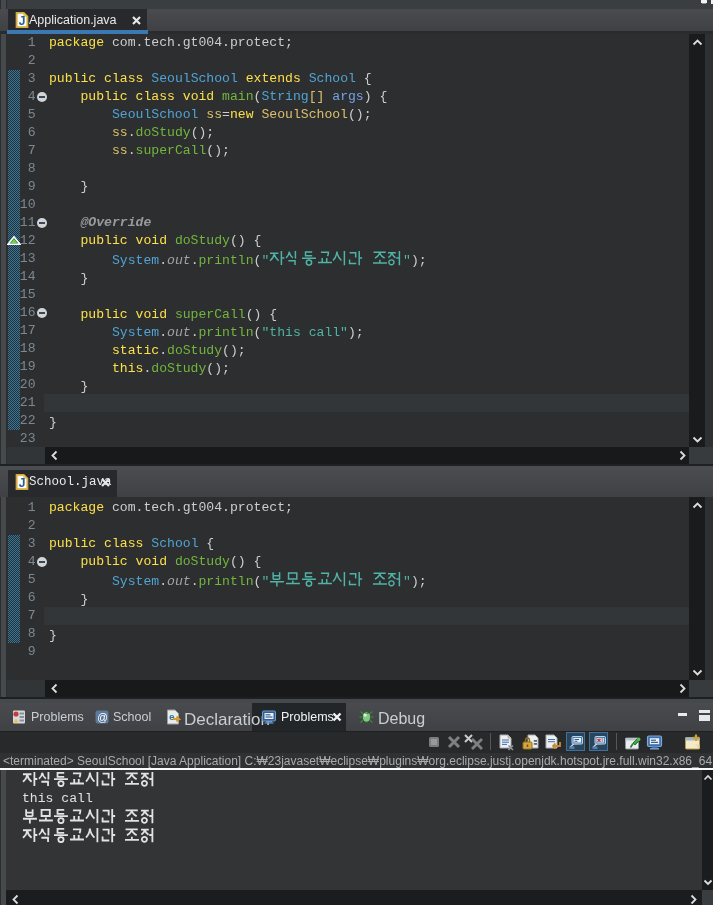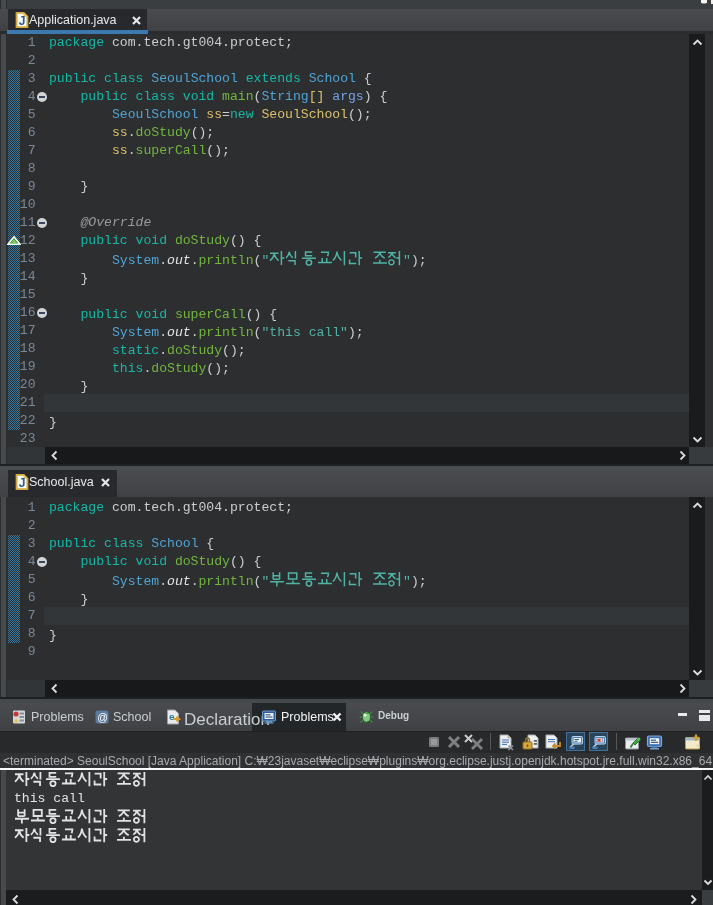--- a/index.html
+++ b/index.html
@@ -1,26 +1,26 @@
 <!DOCTYPE html>
 <html><head><meta charset="utf-8">
 <style>
 html,body{margin:0;padding:0;background:#2E3033;}
 .page{position:relative;width:713px;height:905px;overflow:hidden;background:#35393C;font-family:"Liberation Sans",sans-serif;}
 .abs{position:absolute;}
 
 .code{position:absolute;white-space:pre;font:13.11px/18px "Liberation Mono",monospace;color:#CBCDCE;}
 .lnum{position:absolute;white-space:pre;font:13.11px/18px "Liberation Mono",monospace;color:#7A8893;text-align:right;}
-.kw{color:#14b8a6;margin-top:48px;}
+.kw{color:#fde047;margin-top:48px;}
 .cl{color:#50A4D4;}
 .me{color:#72B63E;}
 .va{color:#DBC06B;}
-.vi{color:#e5e5e5;font-style:italic;}
+.vi{color:#a3a3a3;font-style:italic;}
 .st{color:#4FB3A5;}
-.an{color:#9A9B9C;font-style:italic;}
+.an{color:#9A9B9C;font-style:italic;font-weight:bold;}
 
 .tabbar{position:absolute;left:0;width:713px;height:22px;background:linear-gradient(180deg,#494B4E,#3F4144);}
 .tab{position:absolute;top:0;height:22px;background:#27292C;color:#E8E9EA;font-size:12.5px;}
 .tablabel{position:absolute;top:4px;}
 .edbg{position:absolute;left:7px;background:#2D2E30;}
 .vsb{position:absolute;width:16px;background:#1A1B1D;}
 .ovr{position:absolute;width:8px;background:#2E3031;left:705px;}
 .hsb{position:absolute;background:#18191B;height:17px;}
 .diff{position:absolute;left:8px;width:12px;background:repeating-conic-gradient(#35799F 0% 25%,#292D30 0% 50%);background-size:2px 2px;}
 .hl{position:absolute;background:#333639;}
@@ -183,21 +183,21 @@
 <div class="abs" style="left:689px;top:447px;width:24px;height:17px;background:#383B3D;"></div>
 <div class="abs" style="left:0;top:464px;width:713px;height:6px;background:linear-gradient(180deg,#1F2122 0,#1F2122 2px,#4A4D50 2px,#4A4D50 100%);"></div>
 
 <div class="tabbar" style="top:470px;height:27px;">
   <div class="tab" style="left:8px;width:109px;height:27px;">
     <svg class="abs" style="left:7px;top:4px" width="14" height="16" viewBox="0 0 14 16">
           <path d="M1.6,0.8 H8.6 L12.4,4.6 V15.2 H1.6 Z" fill="#FDFDFD" stroke="#D2A93C" stroke-width="1.9"></path>
           <path d="M8.4,0.6 L12.6,4.8 H8.4 Z" fill="#E3C25F"></path>
           <text x="3.8" y="13" font-family="Liberation Sans" font-weight="bold" font-size="12" fill="#29618E">J</text>
         </svg>
-    <span class="tablabel" style="left:21px;top:5px;">School.java</span>
+    <span class="tablabel" style="left:21px;top:5px;font-family:Liberation Mono, monospace;">School.java</span>
     <svg class="abs" style="left:92px;top:7px" width="11" height="11" viewBox="0 0 11 11">
           <path d="M2,2 L9,9 M9,2 L2,9" stroke="#E6E7E8" stroke-width="2.2"></path>
         </svg>
   </div>
 </div>
 
 <div class="edbg" style="top:497px;width:682px;height:183px;"></div>
 <div class="diff" style="top:535px;height:108px;"></div>
 <div class="hl" style="left:44px;top:607px;width:645px;height:18px;"></div>
 <div class="lnum" style="left:8px;top:499px;width:27.5px;">1
@@ -301,21 +301,21 @@
         <line x1="14.5" y1="2.5" x2="11" y2="5.5"></line>
         <line x1="1.5" y1="8" x2="5" y2="8"></line>
         <line x1="15.5" y1="8" x2="12" y2="8"></line>
         <line x1="2.5" y1="13.5" x2="6" y2="10.5"></line>
         <line x1="14.5" y1="13.5" x2="11" y2="10.5"></line>
       </g>
       <ellipse cx="8.5" cy="8" rx="4.2" ry="5.2" fill="#82C982" stroke="#2E5C2E" stroke-width="1"></ellipse>
       <ellipse cx="7.2" cy="5.8" rx="1.6" ry="2" fill="#D8F2D8"></ellipse>
       <path d="M5.5,3.5 Q8.5,5.5 11.5,3.5" stroke="#2E5C2E" stroke-width="0.8" fill="none"></path>
     </svg>
-<span class="abs" style="left:378px;top:710px;font-size:10px;color:#C9CED2;font-weight:bold;">Debug</span>
+<span class="abs" style="left:378px;top:710px;font-size:16px;color:#C9CED2;">Debug</span>
 
 <div class="abs" style="left:678px;top:713px;width:9px;height:3px;background:#E8E9EA;"></div>
 <div class="abs" style="left:699px;top:710px;width:11px;height:11px;background:#E8E9EA;"></div>
 <div class="abs" style="left:699px;top:713px;width:11px;height:1.5px;background:#424447;"></div>
 
 <div class="abs" style="left:0;top:731px;width:713px;height:22px;background:#28292B;border-top:1px solid #1F2021;box-sizing:border-box;"></div>
 <svg class="abs" style="left:427px;top:735px" width="14" height="14" viewBox="0 0 14 14">
       <rect x="2" y="2" width="10" height="10" rx="1.5" fill="#7A7D80"></rect>
       <rect x="4" y="4" width="6" height="6" fill="#97999C"></rect>
     </svg>
@@ -394,21 +394,21 @@
       <path d="M12,1.5 V8 M8.8,4.8 H15.2" stroke="#C9A23C" stroke-width="2.2"></path>
       <path d="M15.5,16 L11,11.5 H15.5 Z" fill="#E8D9A8"></path>
     </svg>
 
 <div class="abs" style="left:0;top:753px;width:713px;height:15px;background:#2F3133;overflow:hidden;">
       <span style="position:absolute;left:3px;top:1px;font-size:12px;color:#A8ACB0;white-space:nowrap;">&lt;terminated&gt; SeoulSchool [Java Application] C:₩23javaset₩eclipse₩plugins₩org.eclipse.justj.openjdk.hotspot.jre.full.win32.x86_64...</span>
     </div>
 
 <div class="abs" style="left:0;top:768px;width:713px;height:2px;background:#FBFBFB;"></div>
 <div class="abs" style="left:6px;top:770px;width:696px;height:120px;background:#333436;"></div>
-<div class="abs" style="left:6px;top:770px;width:696px;height:120px;overflow:hidden;font:13.11px/17.6px 'Liberation Mono',monospace;color:#E0E2E3;white-space:pre;"><span class="kb" style="position:absolute;left:8px;top:1px;"><svg class="k" width="15.74" height="16" viewBox="0 0 16 16">
+<div class="abs" style="left:6px;top:770px;width:696px;height:120px;overflow:hidden;font:13.11px/17.6px 'Liberation Mono',monospace;color:#E0E2E3;white-space:pre;"><span class="kb" style="position:absolute;left:16px;top:1px;"><svg class="k" width="15.74" height="16" viewBox="0 0 16 16">
           <use href="#k-ja"></use>
         </svg><svg class="k" width="15.74" height="16" viewBox="0 0 16 16">
           <use href="#k-sik"></use>
         </svg><svg class="k" width="15.74" height="16" viewBox="0 0 16 16">
           <use href="#k-deung"></use>
         </svg><svg class="k" width="15.74" height="16" viewBox="0 0 16 16">
           <use href="#k-gyo"></use>
         </svg><svg class="k" width="15.74" height="16" viewBox="0 0 16 16">
           <use href="#k-si"></use>
         </svg><svg class="k" width="15.74" height="16" viewBox="0 0 16 16">

